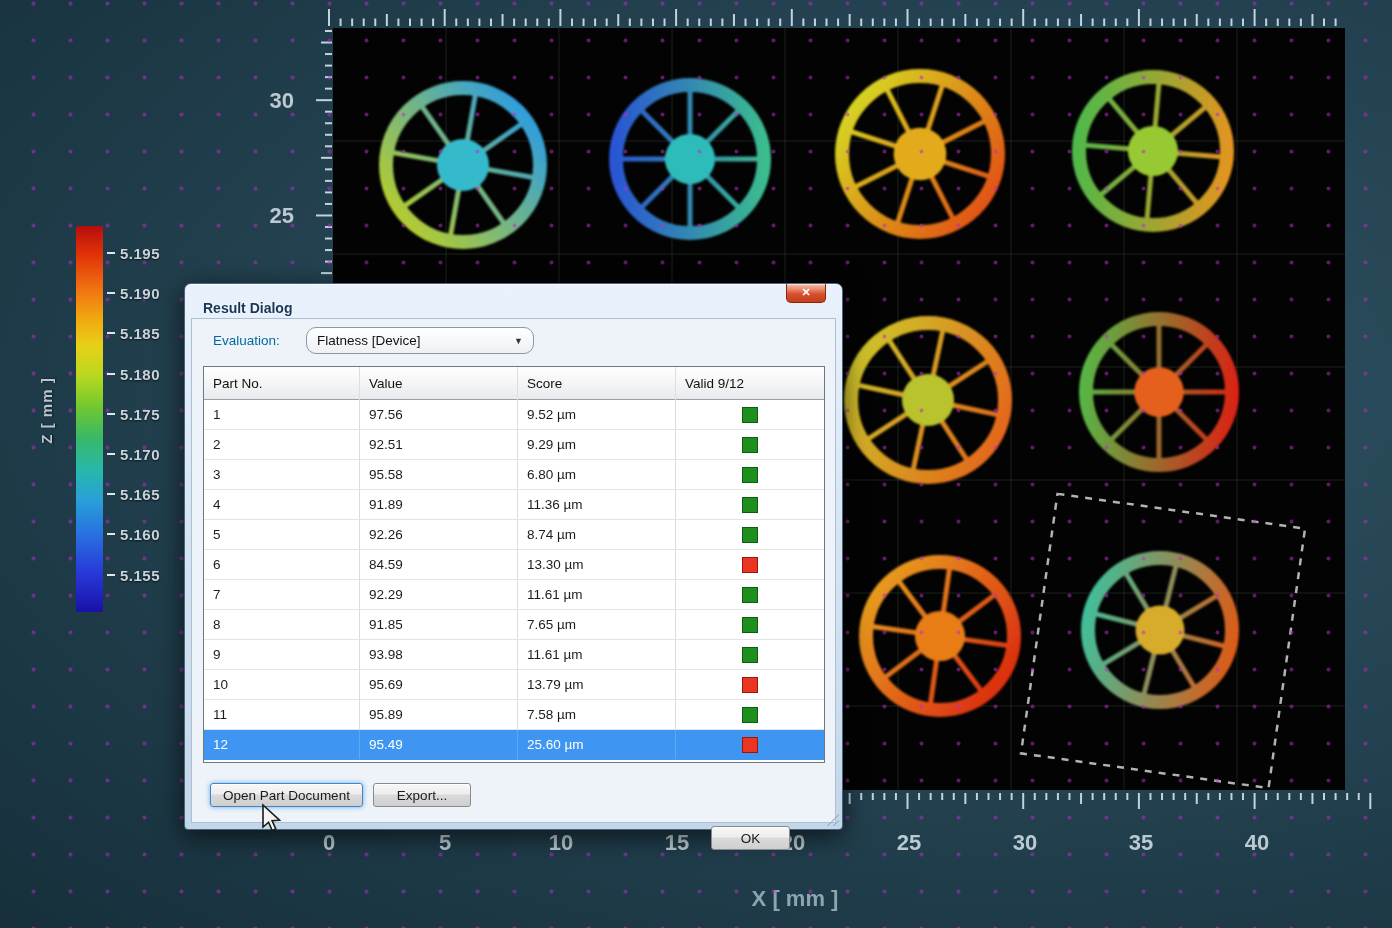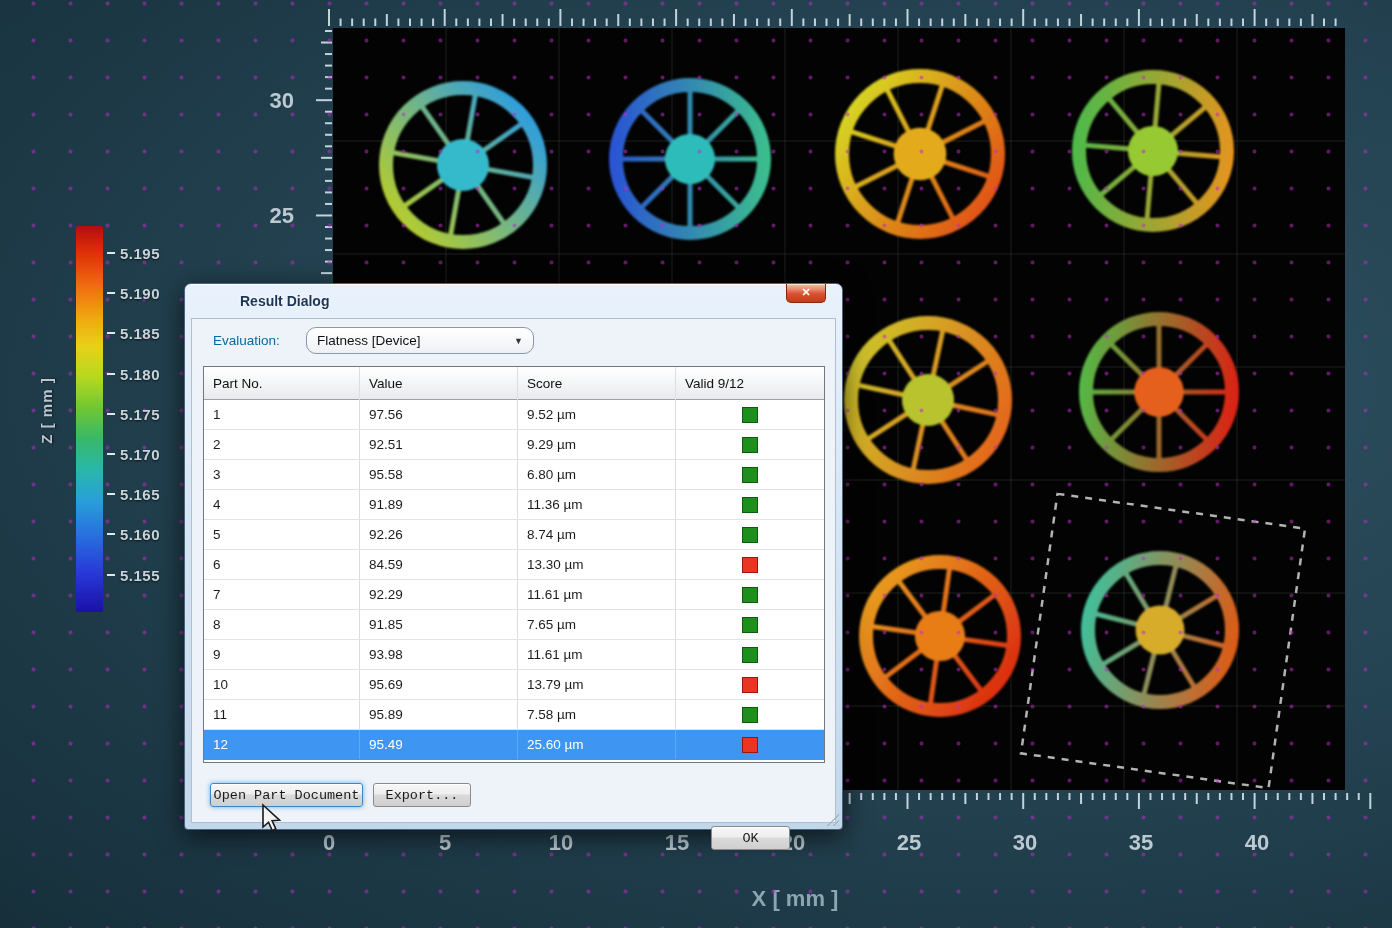--- a/index.html
+++ b/index.html
@@ -48,23 +48,22 @@
 
   
   .dialog {
     position:absolute; left:184px; top:283px; width:659px; height:547px; z-index:10;
     border:1px solid #48647f; border-radius:7px 7px 4px 4px;
     background:linear-gradient(180deg,#e9f2fc 0%, #d6e5f4 45%, #c3d7eb 100%);
     box-shadow:0 6px 26px rgba(0,0,0,.65), inset 0 1px 0 rgba(255,255,255,.75);
   }
   .titlebar { position:relative; height:34px; }
   .title {
-    position:absolute; left:18px; top:9px; font-size:14px; font-weight:bold; color:#1b3557;
+    position:absolute; left:18px; top:16px; font-size:14px; font-weight:bold; color:#1b3557;
     text-shadow:0 0 3px rgba(255,255,255,.9);
-    margin-left:37px;
   }
   .close-btn {
     position:absolute; right:16px; top:0px; width:40px; height:19px;
     border:1px solid #8a2508; border-top:none; border-radius:0 0 5px 5px;
     background:linear-gradient(180deg,#f6c3ae 0%, #e8886c 30%, #d6522f 55%, #c53c1b 100%);
     box-shadow:inset 0 1px 0 rgba(255,255,255,.55);
     color:#fff; font-size:11px; font-weight:bold; line-height:17px; text-align:center; cursor:pointer;
   }
   .client {
     position:absolute; left:6px; right:6px; top:34px; bottom:6px;
@@ -103,21 +102,21 @@
   .trow.selected .cell { color:#fff; border-right-color:#5fa9f2; }
   .sq { width:16px; height:16px; }
   .sq.green { background:#1d8f1d; border:1px solid #0f5a10; }
   .sq.red   { background:#ea3523; border:1px solid #9c150c; }
 
   .dlg-btn {
     position:absolute; top:464px; height:24px; font-size:13.5px; color:#1a1a1a;
     border:1px solid #8a8a8a; border-radius:3px; cursor:pointer;
     background:linear-gradient(180deg,#f7f7f7 0%, #eeeeee 45%, #dadada 50%, #cfcfcf 100%);
     box-shadow:inset 0 1px 0 #fff;
-    font-family:Liberation Mono, monospace;
+    font-family:Liberation Sans, sans-serif;
   }
   #btn-open { left:18px; width:153px; border-color:#3f87c4; box-shadow:0 0 5px rgba(86,166,233,.9), inset 0 1px 0 #fff; }
   #btn-export { left:181px; width:98px; }
   #btn-ok { left:519px; width:79px;margin-top:43px; }
   .grip {
     position:absolute; right:3px; bottom:3px; width:12px; height:12px;
     background:
       linear-gradient(135deg, transparent 0 50%, #9fb0bf 50% 58%, transparent 58% 72%, #9fb0bf 72% 80%, transparent 80% 94%, #9fb0bf 94% 100%);
     opacity:.8;
   }

